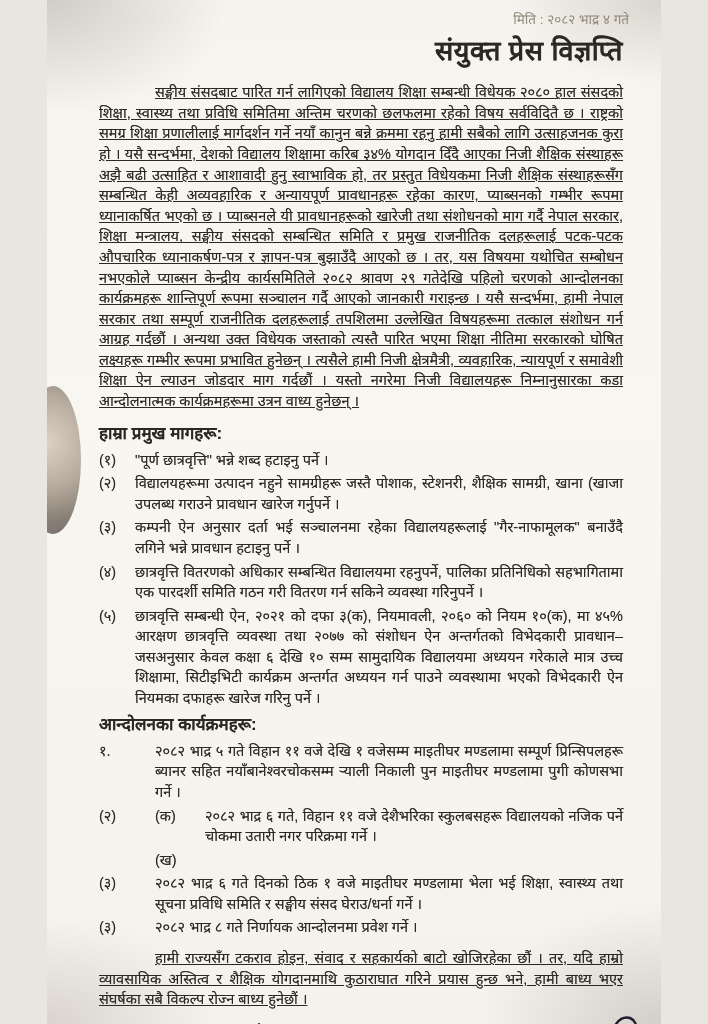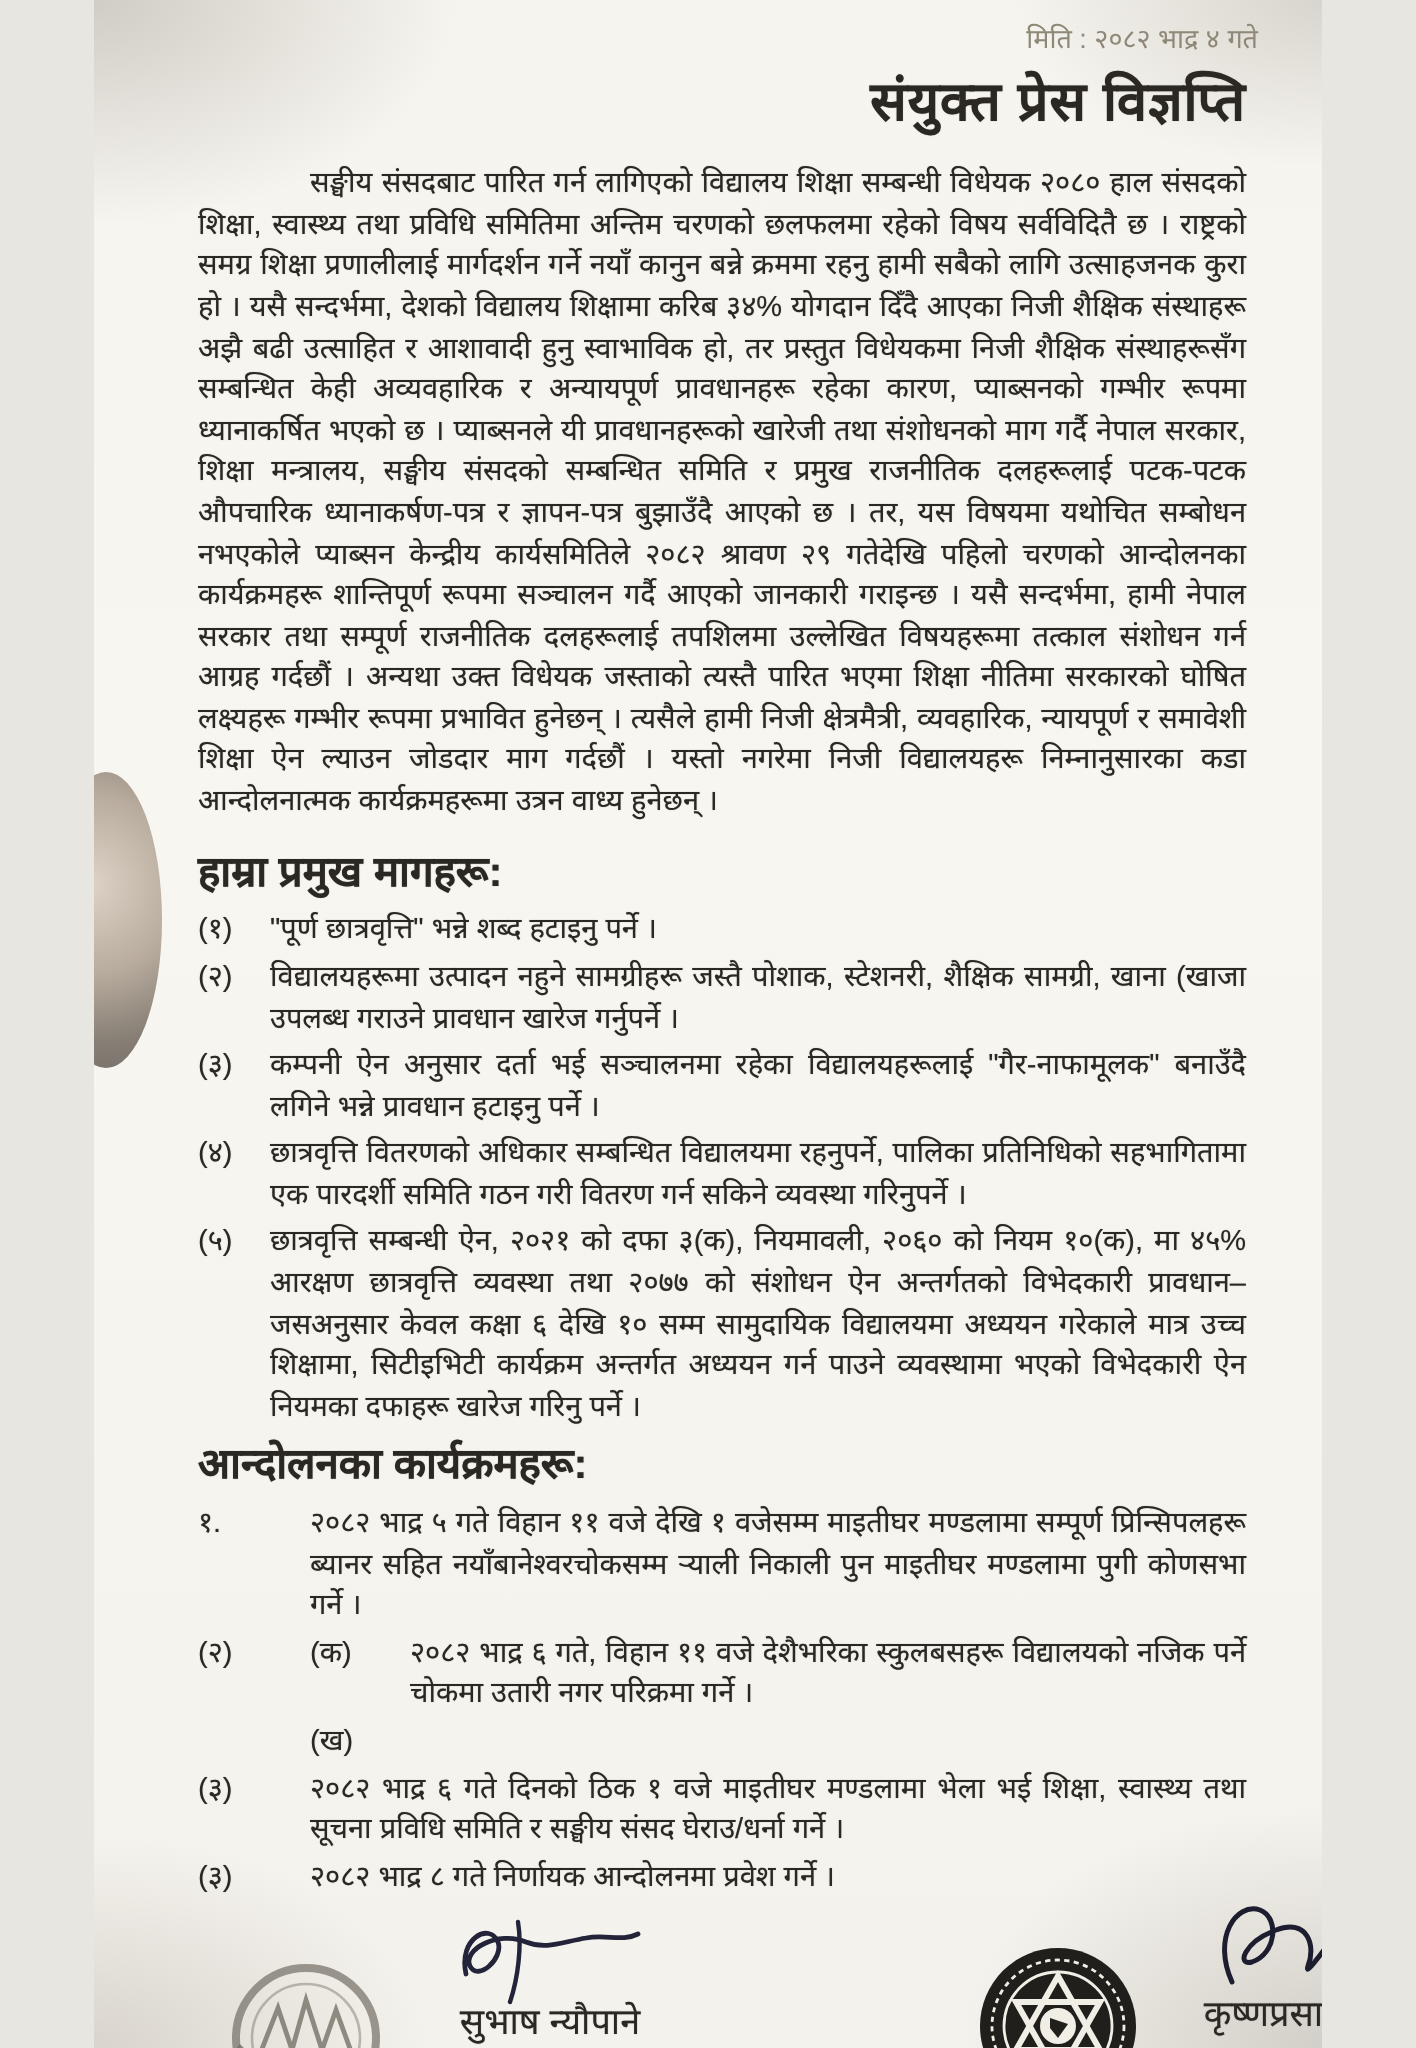--- a/index.html
+++ b/index.html
@@ -28,22 +28,22 @@
     filter:blur(.35px);
     text-shadow:none;
   }
   .title{
     text-align:right;
     font-size:27px;font-weight:bold;
     margin:26px 0 12px 0;
     letter-spacing:.5px;
   }
   .para{ text-align:justify; margin:0 0 10px 0;}
-  .indent{ text-indent:56px;}
-  .sec-heading{ font-weight:bold; font-size:21px; margin:4px 0 4px 0;}
+  .indent{ text-indent:56px;text-decoration:underline;}
+  .sec-heading{ font-weight:bold; font-size:17px; margin:4px 0 4px 0;}
   .list{ margin:0;}
   .row{ display:flex; margin:0 0 3px 0;}
   .lbl{ flex:0 0 36px;}
   .row .txt{ flex:1; text-align:justify;}
   .prog .lbl{ flex:0 0 56px;}
   .sub-row{ display:flex; margin:0 0 3px 0;}
   .sub-row .sp{ flex:0 0 56px;}
   .sub-row .lbl2{ flex:0 0 50px;}
   .sub-row .txt{ flex:1; text-align:justify;}
   .closing{ margin-top:10px;}
@@ -131,20 +131,21 @@
     <div class="row prog">
       <span class="lbl">(३)</span>
       <span class="txt">२०८२ भाद्र ६ गते दिनको ठिक १ वजे माइतीघर मण्डलामा भेला भई शिक्षा, स्वास्थ्य तथा सूचना प्रविधि समिति र सङ्घीय संसद घेराउ/धर्ना गर्ने ।</span>
     </div>
     <div class="row prog">
       <span class="lbl">(३)</span>
       <span class="txt">२०८२ भाद्र ८ गते निर्णायक आन्दोलनमा प्रवेश गर्ने ।</span>
     </div>
   </div>
 
+  <p class="para indent closing">हामी राज्यसँग टकराव होइन, संवाद र सहकार्यको बाटो खोजिरहेका छौं । तर, यदि हाम्रो व्यावसायिक अस्तित्व र शैक्षिक योगदानमाथि कुठाराघात गरिने प्रयास हुन्छ भने, हामी बाध्य भएर संघर्षका सबै विकल्प रोज्न बाध्य हुनेछौं ।</p>
 
   <div class="sig-row">
 
     <div class="sig-block left">
       <span class="seal">
         <svg width="80" height="80" viewBox="0 0 80 80">
           <circle cx="40" cy="40" r="35" fill="none" stroke="#6f6a60" stroke-width="4" opacity="0.8"></circle>
           <circle cx="40" cy="40" r="27" fill="none" stroke="#847e72" stroke-width="1.3" opacity="0.6"></circle>
           <polyline points="17,48 26,25 33,46 40,21 48,46 55,26 63,48" fill="none" stroke="#6a655b" stroke-width="2.4" opacity="0.85"></polyline>
           <polyline points="24,52 40,58 56,52" fill="none" stroke="#6a655b" stroke-width="1.6" opacity="0.7"></polyline>

